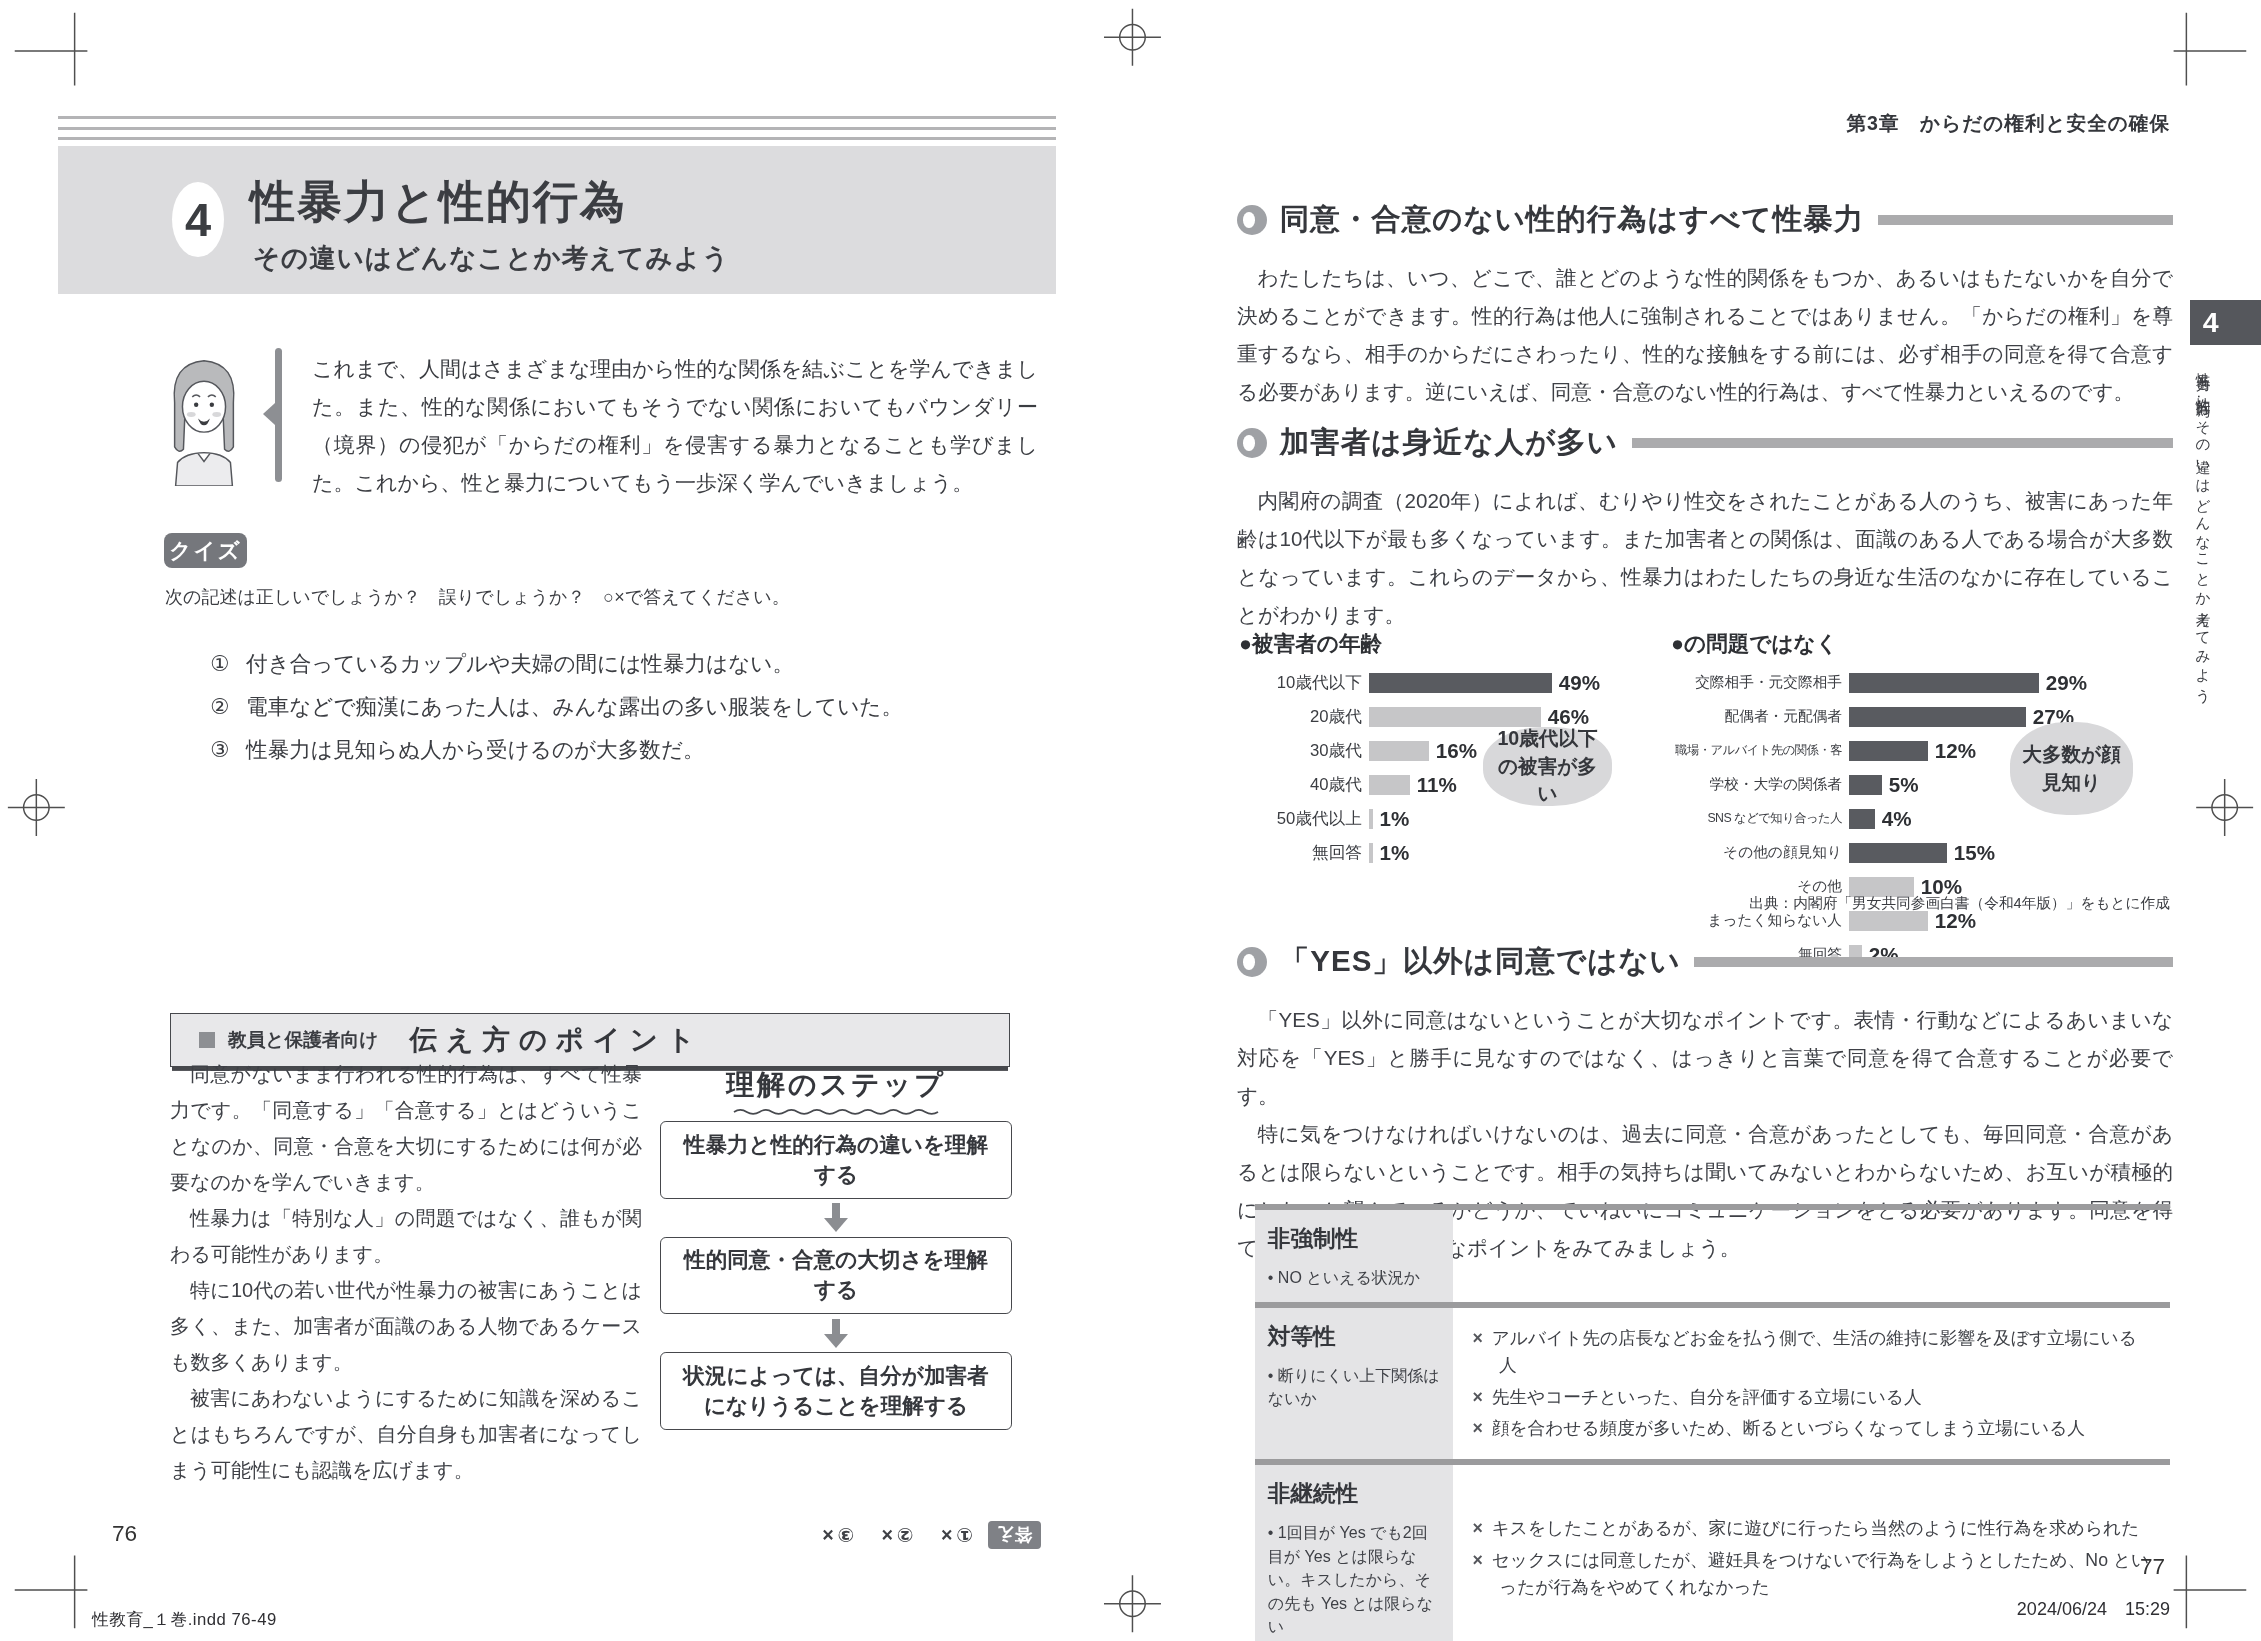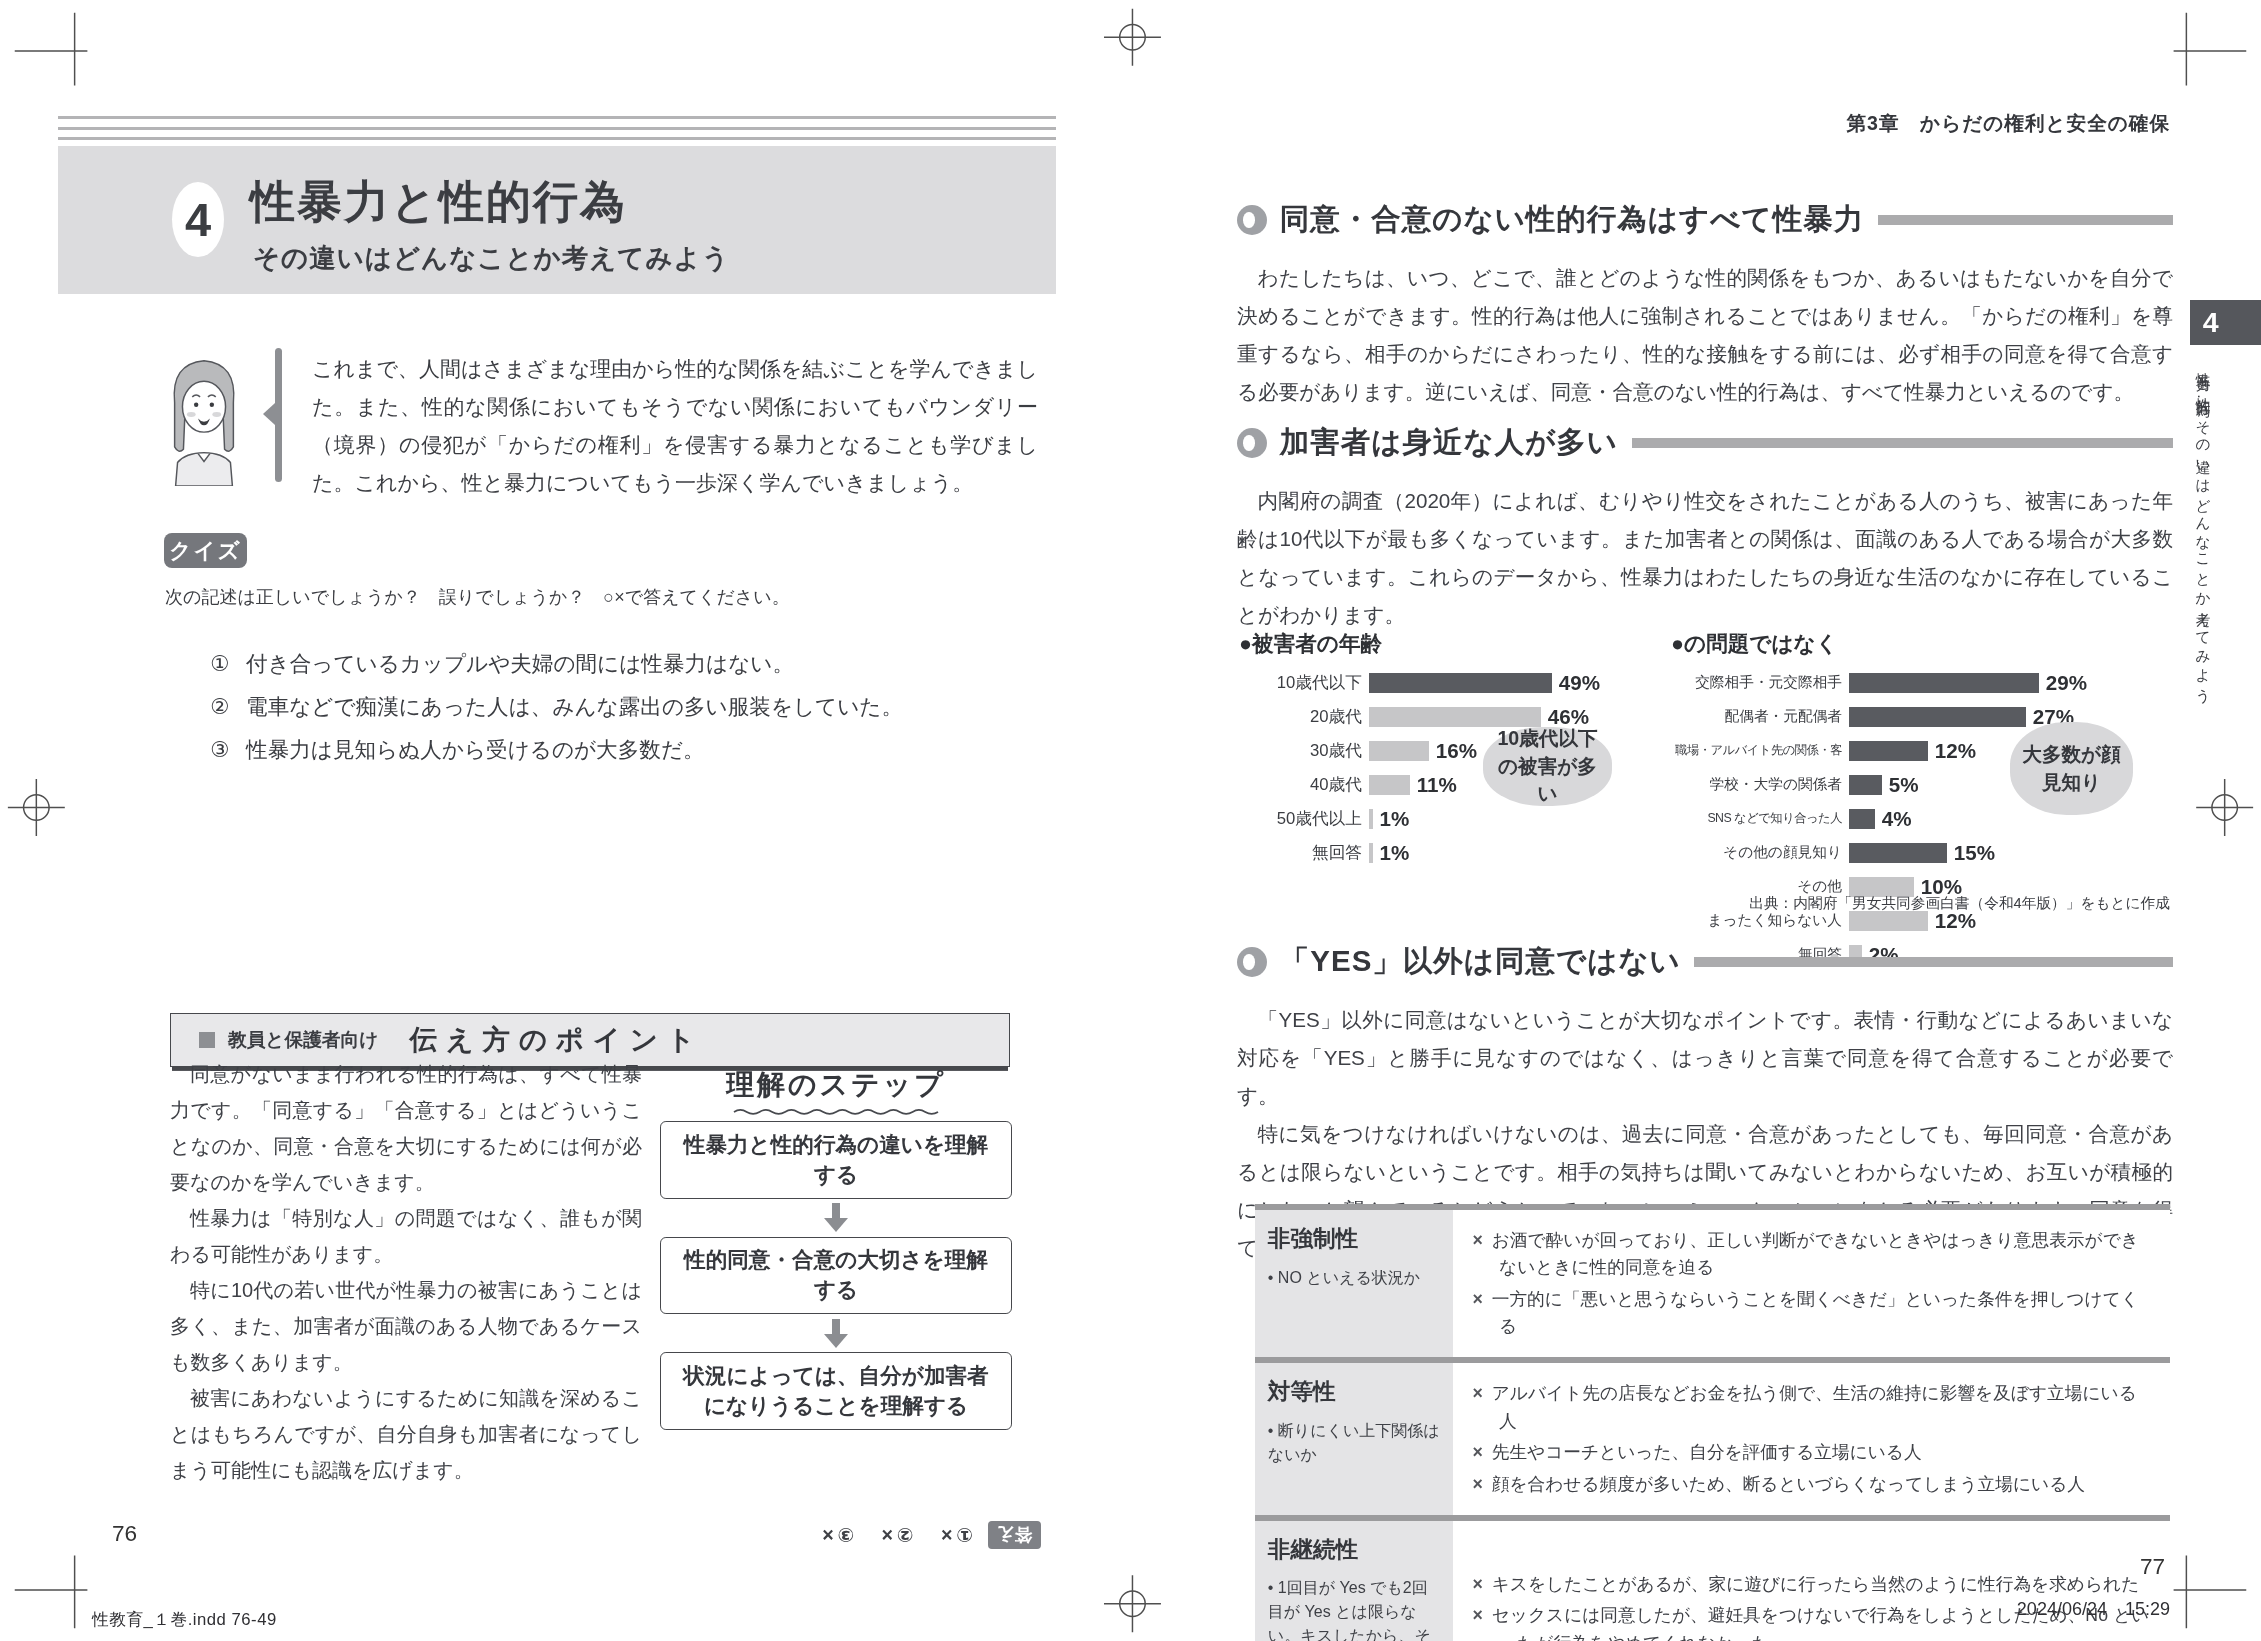--- a/index.html
+++ b/index.html
@@ -359,24 +359,20 @@
         <p>特に気をつけなければいけないのは、過去に同意・合意があったとしても、毎回同意・合意があるとは限らないということです。相手の気持ちは聞いてみないとわからないため、お互いが積極的にしたいと望んでいるかどうか、ていねいにコミュニケーションをとる必要があります。同意を得て合意するために必要なポイントをみてみましょう。</p>
       </div>
   </div>
 
   <div class="ctable" id="consent-table">
       <div class="trow">
         <div class="tcell-l">
           <div class="tt">非強制性</div>
           <div class="tn">• NO といえる状況か</div>
         </div>
-        <div class="tcell-r">
-          <div class="xi"><span class="x">×</span><span>お酒で酔いが回っており、正しい判断ができないときやはっきり意思表示ができないときに性的同意を迫る</span></div>
-          <div class="xi"><span class="x">×</span><span>一方的に「悪いと思うならいうことを聞くべきだ」といった条件を押しつけてくる</span></div>
-        </div>
       </div>
       <div class="trow">
         <div class="tcell-l">
           <div class="tt">対等性</div>
           <div class="tn">• 断りにくい上下関係はないか</div>
         </div>
         <div class="tcell-r">
           <div class="xi"><span class="x">×</span><span>アルバイト先の店長などお金を払う側で、生活の維持に影響を及ぼす立場にいる人</span></div>
           <div class="xi"><span class="x">×</span><span>先生やコーチといった、自分を評価する立場にいる人</span></div>
           <div class="xi"><span class="x">×</span><span>顔を合わせる頻度が多いため、断るといづらくなってしまう立場にいる人</span></div>

